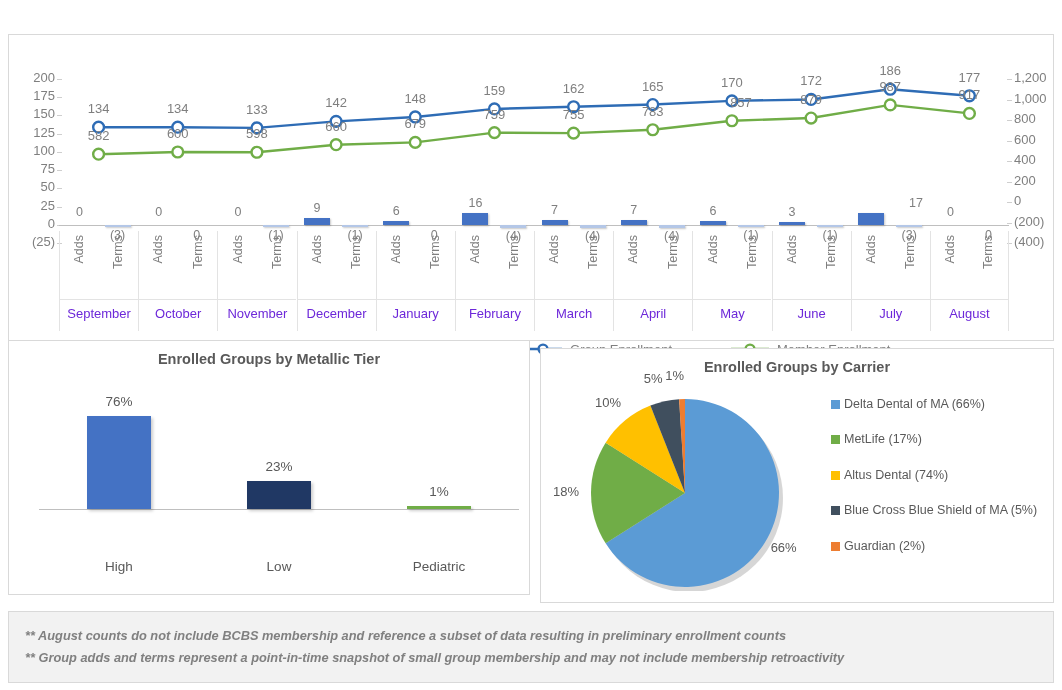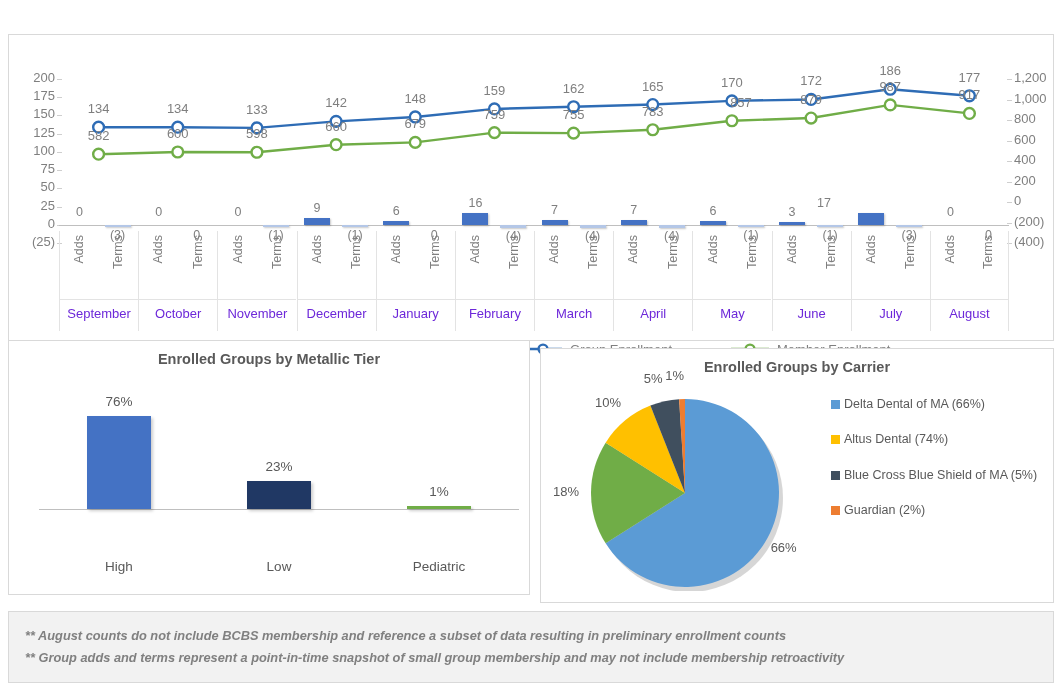--- a/index.html
+++ b/index.html
@@ -369,21 +369,21 @@
         <div class="bar-val" style="left: 446.417px; top: 161.32px;">16</div>
         <div class="bar-val" style="left: 484.417px; top: 193.92px;">(4)</div>
         <div class="bar-val" style="left: 525.583px; top: 167.89px;">7</div>
         <div class="bar-val" style="left: 563.583px; top: 193.92px;">(4)</div>
         <div class="bar-val" style="left: 604.75px; top: 167.89px;">7</div>
         <div class="bar-val" style="left: 642.75px; top: 193.92px;">(4)</div>
         <div class="bar-val" style="left: 683.917px; top: 168.62px;">6</div>
         <div class="bar-val" style="left: 721.917px; top: 193px;">(1)</div>
         <div class="bar-val" style="left: 763.083px; top: 170px;">3</div>
         <div class="bar-val" style="left: 801.083px; top: 193px;">(1)</div>
-        <div class="bar-val" style="left: 795px; top: 160.59px;">17</div>
+        <div class="bar-val" style="left: 887px; top: 160.59px;">17</div>
         <div class="bar-val" style="left: 880.25px; top: 193.19px;">(3)</div>
         <div class="bar-val" style="left: 921.417px; top: 170px;">0</div>
         <div class="bar-val" style="left: 959.417px; top: 193px;">0</div>
         <div class="pt-label" style="left: 66.5833px; top: 93.19px;">582</div>
         <div class="pt-label" style="left: 145.75px; top: 91px;">600</div>
         <div class="pt-label" style="left: 224.917px; top: 91.2433px;">598</div>
         <div class="pt-label" style="left: 304.083px; top: 83.7px;">660</div>
         <div class="pt-label" style="left: 383.25px; top: 81.3883px;">679</div>
         <div class="pt-label" style="left: 462.417px; top: 71.655px;">759</div>
         <div class="pt-label" style="left: 541.583px; top: 72.1417px;">755</div>
@@ -439,20 +439,24 @@
         <div class="pie-lab" style="left: 28.0588px; top: -0.379536px;">10%</div>
         <div class="pie-lab" style="left: 76.6954px; top: -24.2063px;">5%</div>
         <div class="pie-lab" style="left: 98.3564px; top: -26.9428px;">1%</div>
       </div>
     <div id="pie-legend">
         <div class="pl">
           <span class="chip" style="background: rgb(91, 155, 213);"></span>
           <span class="nm">Delta Dental of MA (66%)</span>
         </div>
         <div class="pl">
+          <span class="chip" style="background: rgb(112, 173, 71);"></span>
+          <span class="nm">MetLife (17%)</span>
+        </div>
+        <div class="pl">
           <span class="chip" style="background: rgb(255, 192, 0);"></span>
           <span class="nm">Altus Dental (74%)</span>
         </div>
         <div class="pl">
           <span class="chip" style="background: rgb(64, 79, 94);"></span>
           <span class="nm">Blue Cross Blue Shield of MA (5%)</span>
         </div>
         <div class="pl">
           <span class="chip" style="background: rgb(237, 125, 49);"></span>
           <span class="nm">Guardian (2%)</span>

